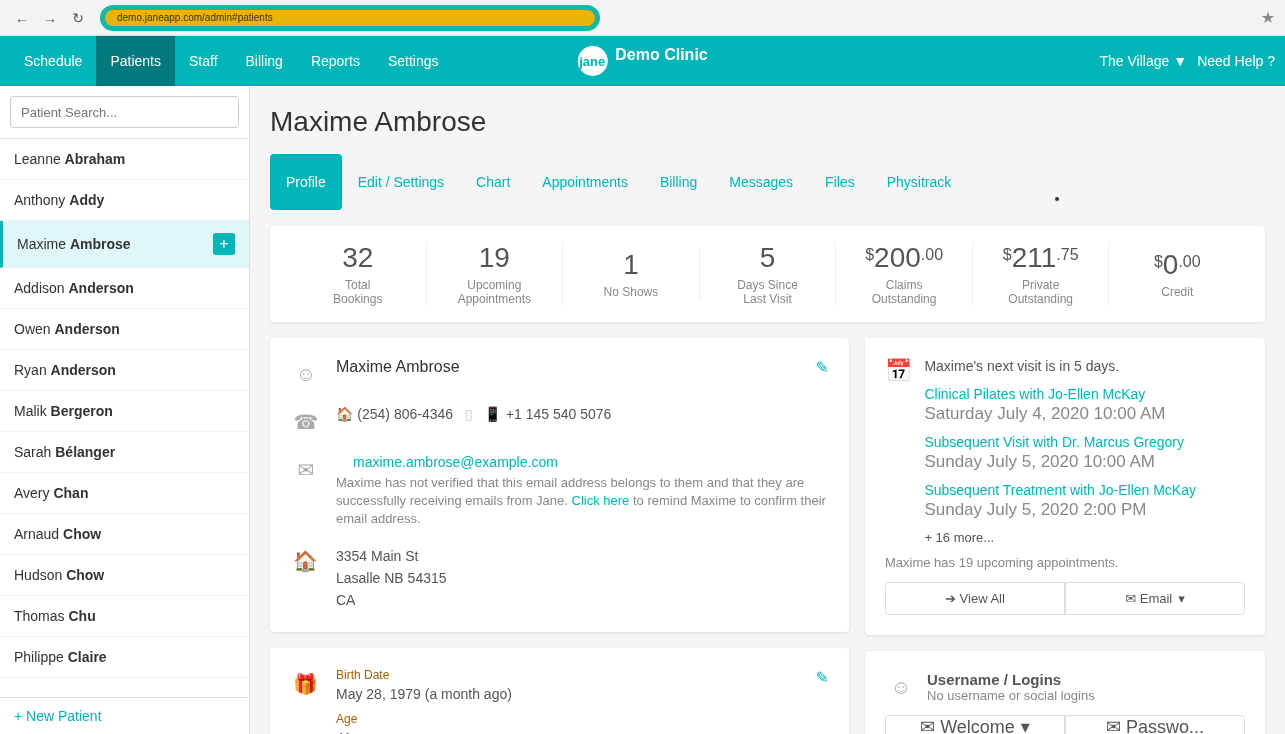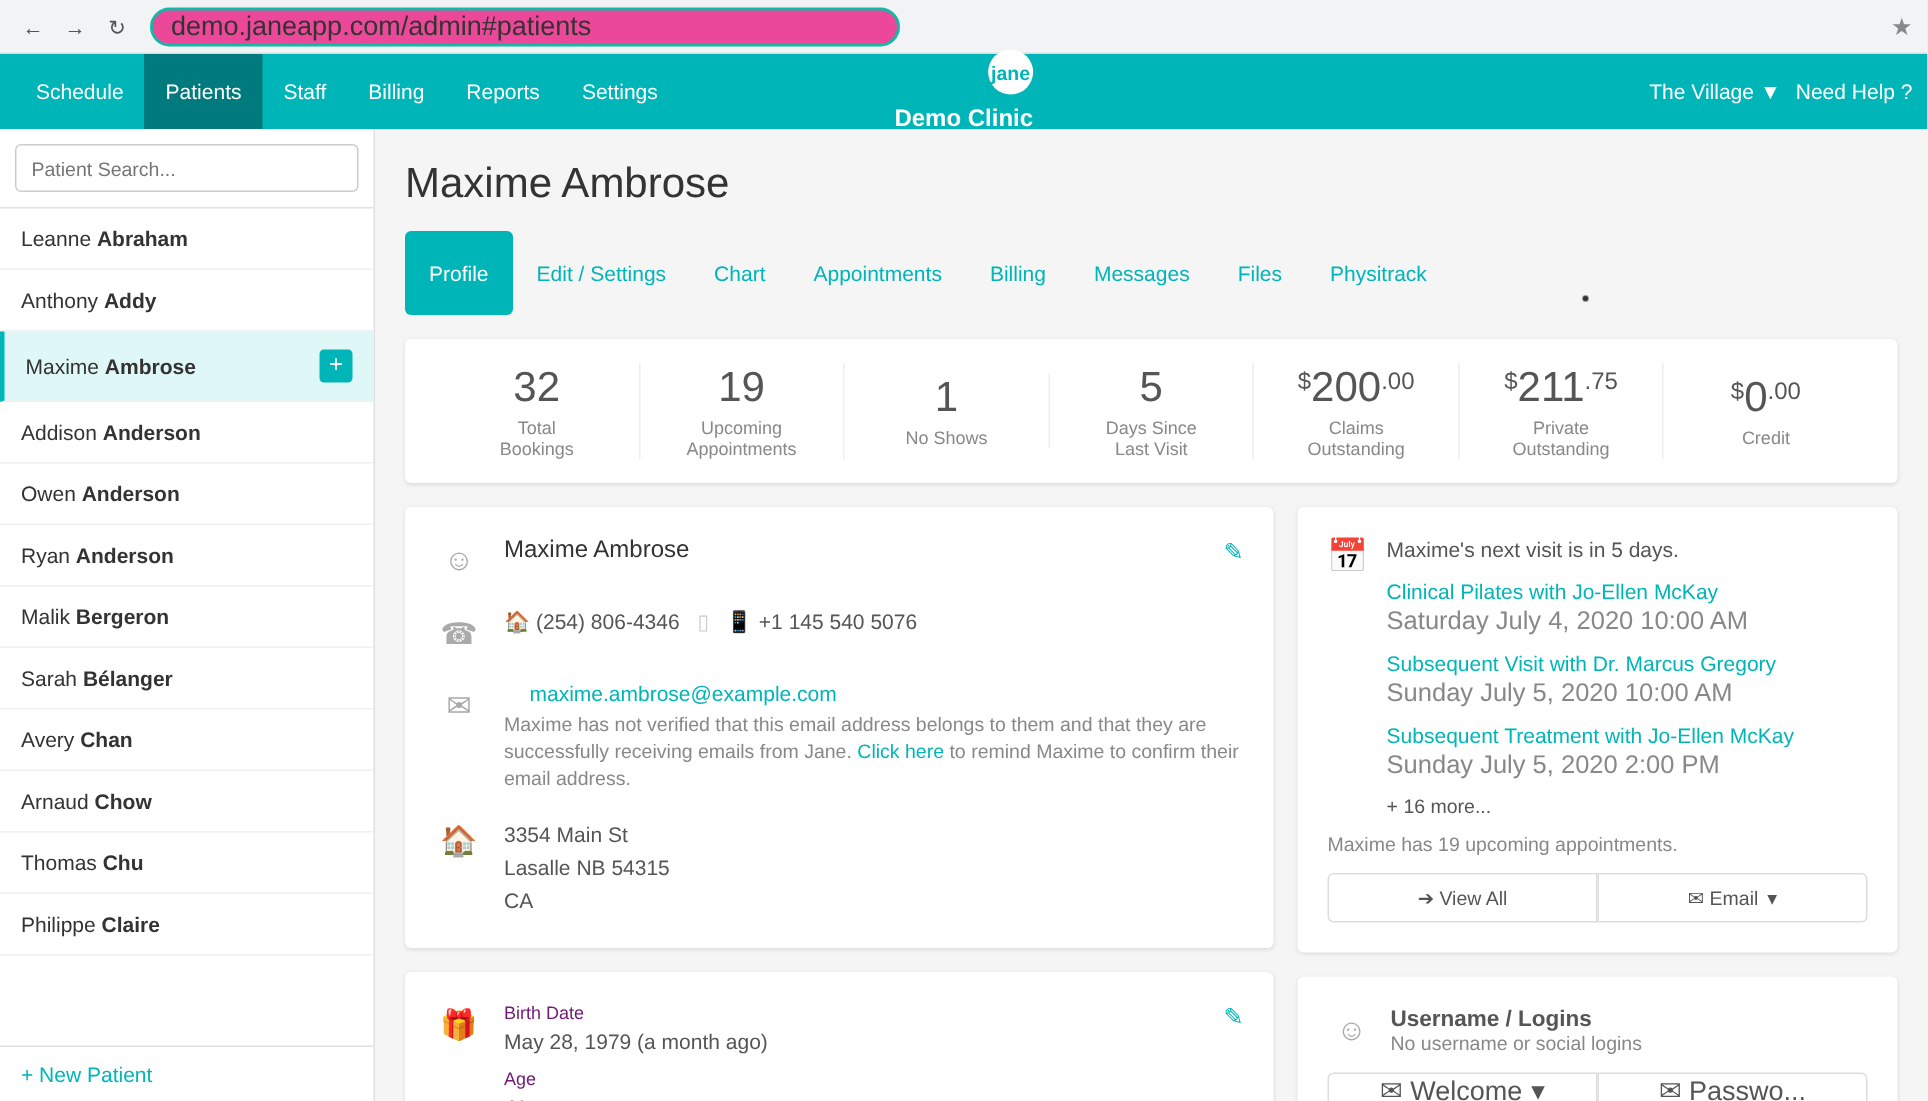--- a/index.html
+++ b/index.html
@@ -24,26 +24,25 @@
       cursor: pointer;
       font-size: 14px;
       white-space: nowrap;
     }
     .nav-item.active { background: #007a7c; }
     .nav-logo {
       position: absolute;
       left: 50%;
       transform: translateX(-50%);
       display: flex;
-      align-items: flex-end;
+      align-items: flex-start;
       gap: 8px;
       color: #fff;
       font-size: 16px;
       font-weight: 600;
-      flex-direction: column;
     }
     .nav-logo .logo-icon {
       background: #fff;
       color: #00b5b8;
       border-radius: 50%;
       width: 30px;
       height: 30px;
       display: flex;
       align-items: center;
       justify-content: center;
@@ -83,25 +82,25 @@
       border: none;
       cursor: pointer;
       display: flex; align-items: center; justify-content: center;
       color: #555;
       font-size: 14px;
     }
     .address-input {
       flex: 1;
       max-width: 500px;
       height: 26px;
-      border: 2px solid #14b8a6;
+      border: 5px solid #14b8a6;
       border-radius: 13px;
       padding: 0 12px;
-      font-size: 18px;
-      background: #ec4899;
+      font-size: 10px;
+      background: #eab308;
       color: #333;
       outline: none;
     }
     .star-btn { margin-left: auto; background: none; border: none; cursor: pointer; font-size: 16px; color: #888; }
 
     
     .main-layout {
       display: flex;
       height: calc(100vh - 86px);
     }
@@ -281,21 +280,21 @@
       font-size: 16px;
       color: #333;
       font-weight: 400;
     }
     .card-phone { color: #555; font-size: 14px; }
     .phone-sep { margin: 0 8px; color: #ccc; }
     .card-email { color: #00b5b8; font-size: 14px; margin-left: 17px; }
     .email-note { font-size: 13px; color: #888; margin-top: 4px; line-height: 1.4; }
     .click-link { color: #00b5b8; cursor: pointer; text-decoration: none; }
     .card-address { color: #555; font-size: 14px; line-height: 1.6; }
-    .card-label { font-size: 12px; color: #701a75; margin-bottom: 4px; }
+    .card-label { font-size: 12px; color: #a16207; margin-bottom: 4px; }
     .card-value { font-size: 14px; color: #555; }
 
     
     .right-card {
       background: #fff;
       border-radius: 4px;
       box-shadow: 0 1px 3px rgba(0,0,0,0.1);
       padding: 20px;
       margin-bottom: 16px;
     }
@@ -439,20 +438,23 @@
       <div class="patient-item">
         <span class="name">Sarah <strong>Bélanger</strong></span>
       </div>
       <div class="patient-item">
         <span class="name">Avery <strong>Chan</strong></span>
       </div>
       <div class="patient-item">
         <span class="name">Arnaud <strong>Chow</strong></span>
       </div>
       <div class="patient-item">
+        <span class="name">Hudson <strong>Chow</strong></span>
+      </div>
+      <div class="patient-item">
         <span class="name">Thomas <strong>Chu</strong></span>
       </div>
       <div class="patient-item">
         <span class="name">Philippe <strong>Claire</strong></span>
       </div>
     </div>
     <div class="new-patient-btn">
       <span>+ New Patient</span>
     </div>
   </div>

